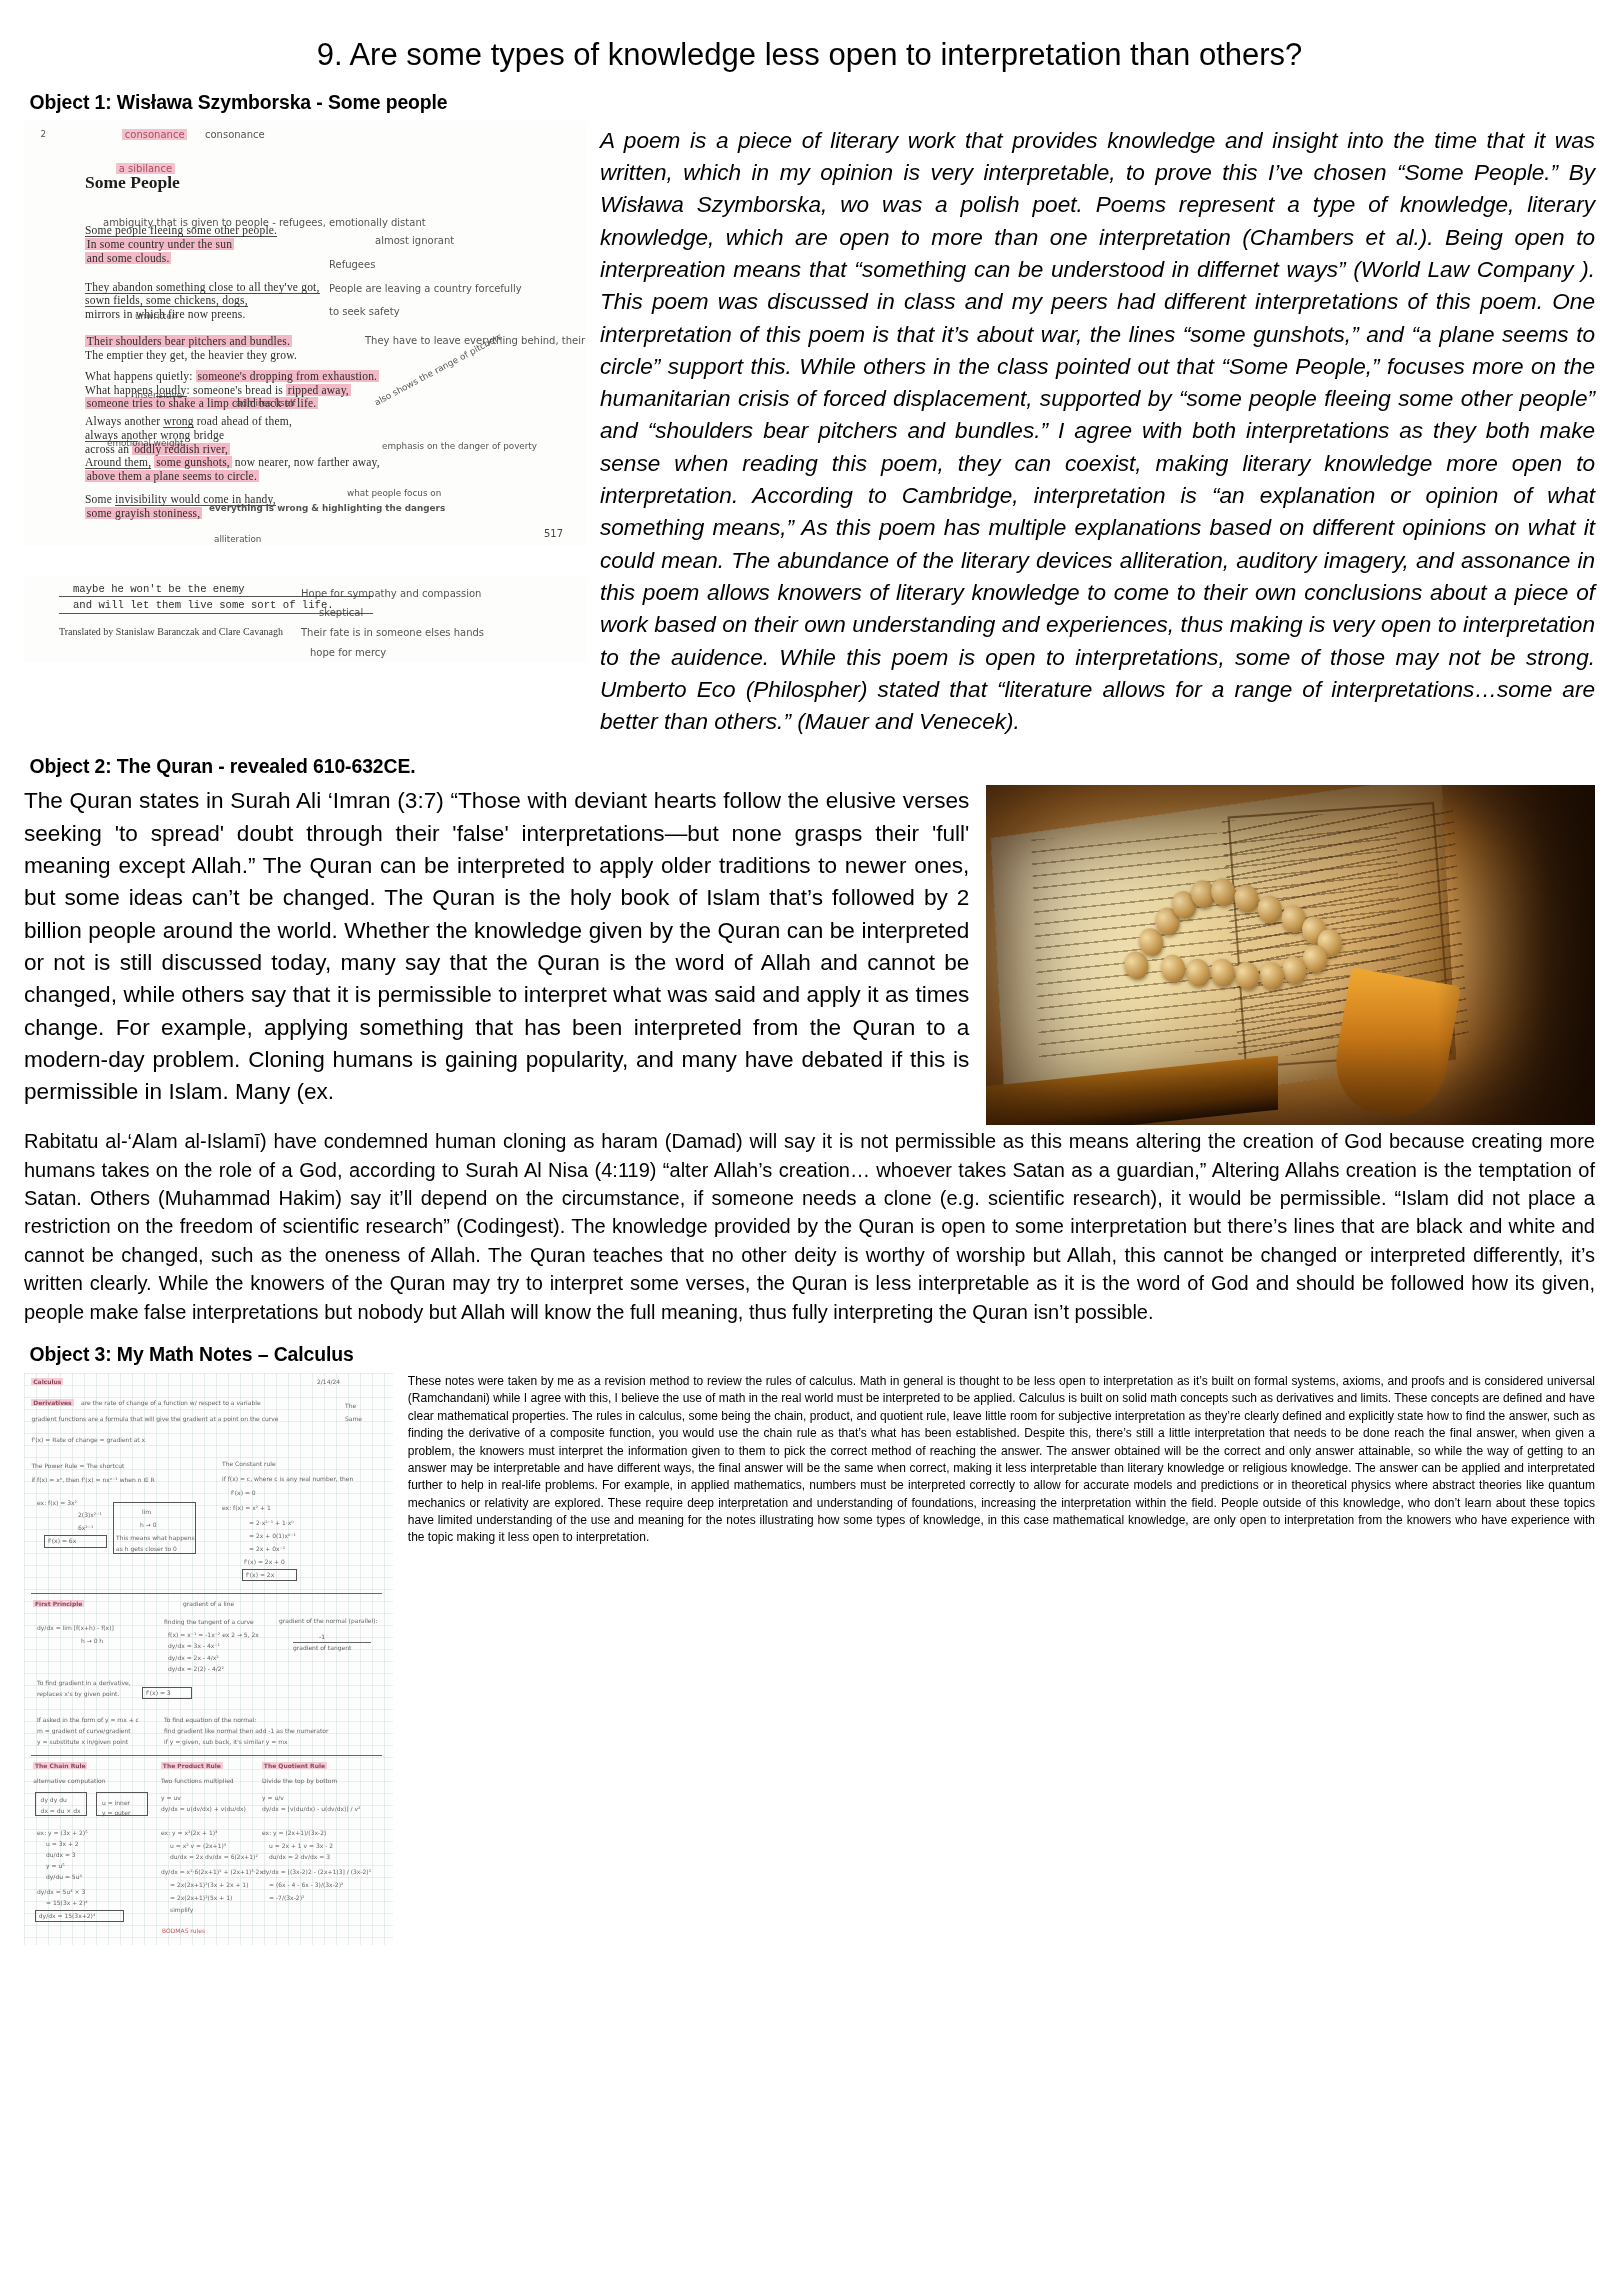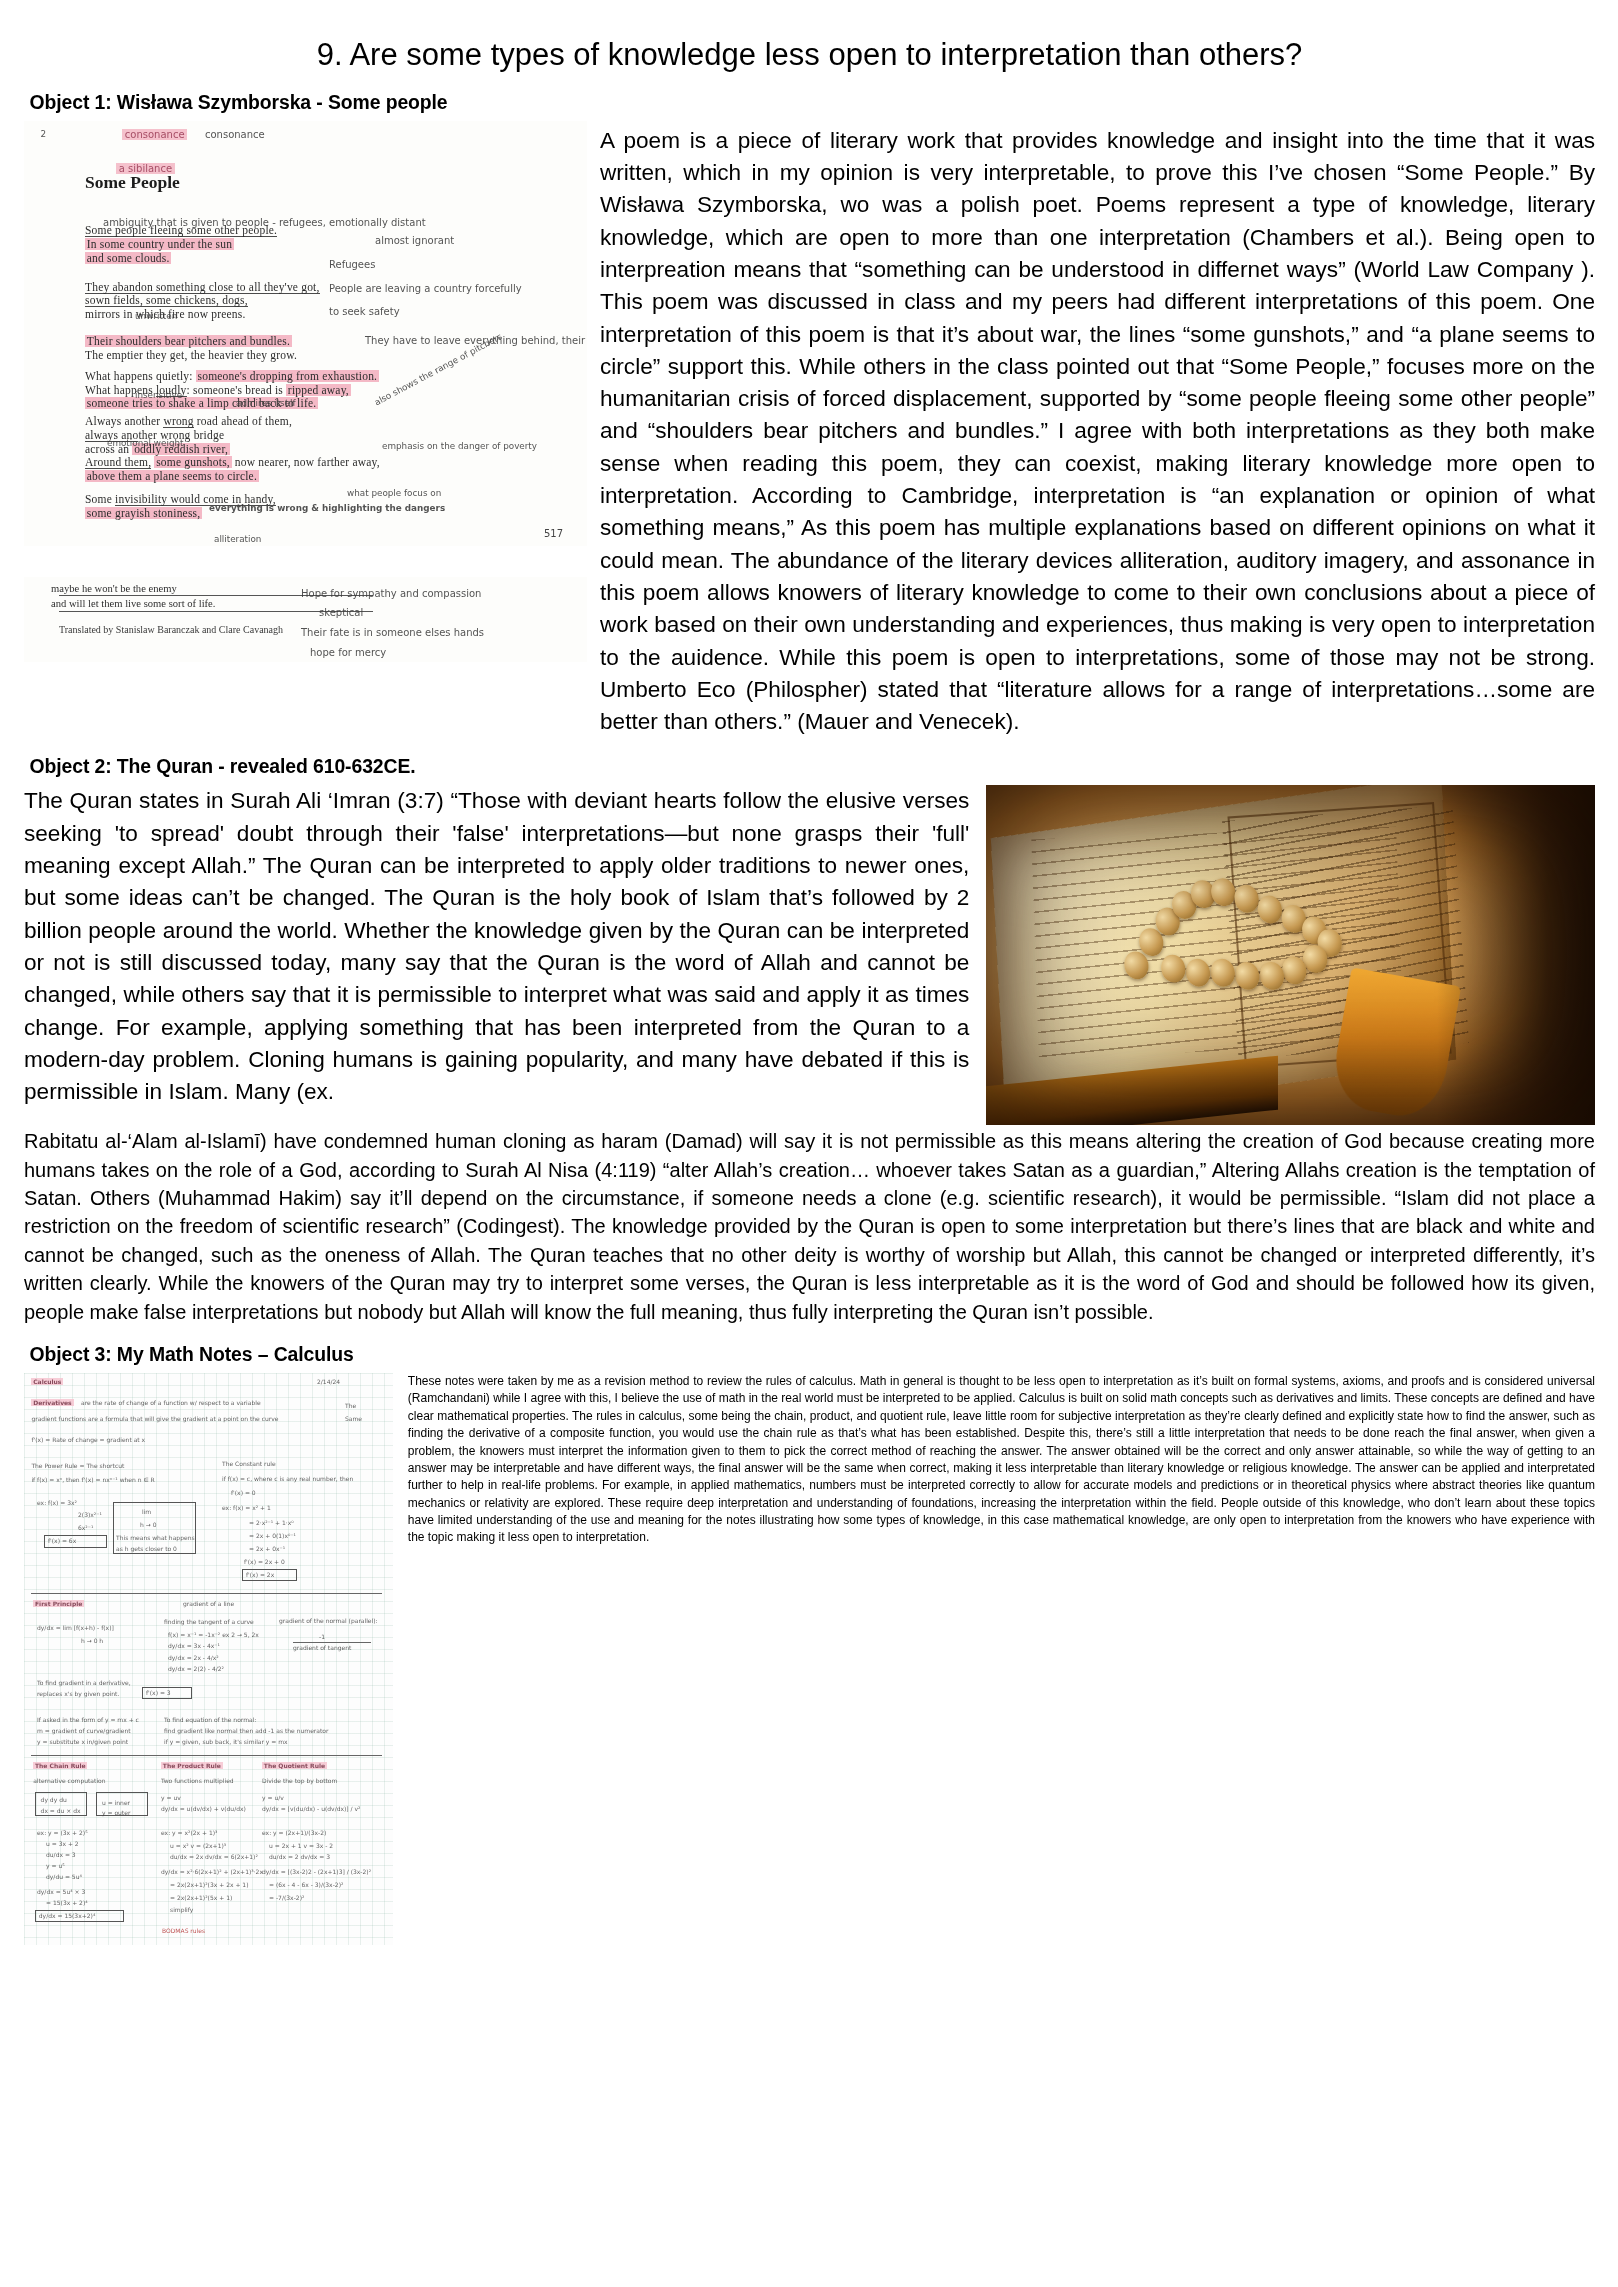--- a/index.html
+++ b/index.html
@@ -50,21 +50,21 @@
     line-height: 1.42;
   }
   .body-text.tiny {
     font-size: 12px;
     line-height: 1.45;
   }
 
   
   .obj1-wrap { display: flex; gap: 13px; align-items: flex-start; }
   .obj1-left { width: 563px; flex: 0 0 563px; }
-  .obj1-right { flex: 1 1 auto; padding-top: 3.7px; }
+  .obj1-right { flex: 1 1 auto; padding-top: 3.7px; font-style: italic; }
 
   
   .scan {
     position: relative;
     background: #fdfdfb;
     overflow: hidden;
     font-family: "Liberation Serif", serif;
   }
   .scan-main { height: 425px; padding: 9.2px 9.2px 0 13px; }
   .scan-foot { height: 85px; margin-top: 31px; padding: 5.5px 9.2px 0 13px; }
@@ -91,22 +91,22 @@
     opacity: .88;
   }
   .ann.pink { color: #9a3550; }
   .ann.rot { transform: rotate(-28deg); font-size: 8.8px; }
   .ann.sm { font-size: 8.8px; }
   .scan-credit {
     font-family: "Liberation Serif", serif;
     font-size: 10px; color: #3a3a3a; margin-left: 22px;
   }
   .scan-foot-line {
-    font-family: Liberation Serif, serif;
-    font-size: 10.6px; color: #2e2e2e; margin-left: 14px;
+    font-family: Liberation Mono, monospace;
+    font-size: 10.6px; color: #2e2e2e; margin-left: 36px;
   }
   .rule { border-top: 0.9px solid #555; width: 314px; margin: 1.8px 0 1.8px 22px; }
   .page-num {
     position: absolute; right: 24px; bottom: 7.4px;
     font-family: "DejaVu Sans", sans-serif; font-size: 10px; color: #444;
   }
 
   
   .obj2-top { display: flex; gap: 16.6px; align-items: flex-start; }
   .obj2-text { flex: 1 1 auto; }

